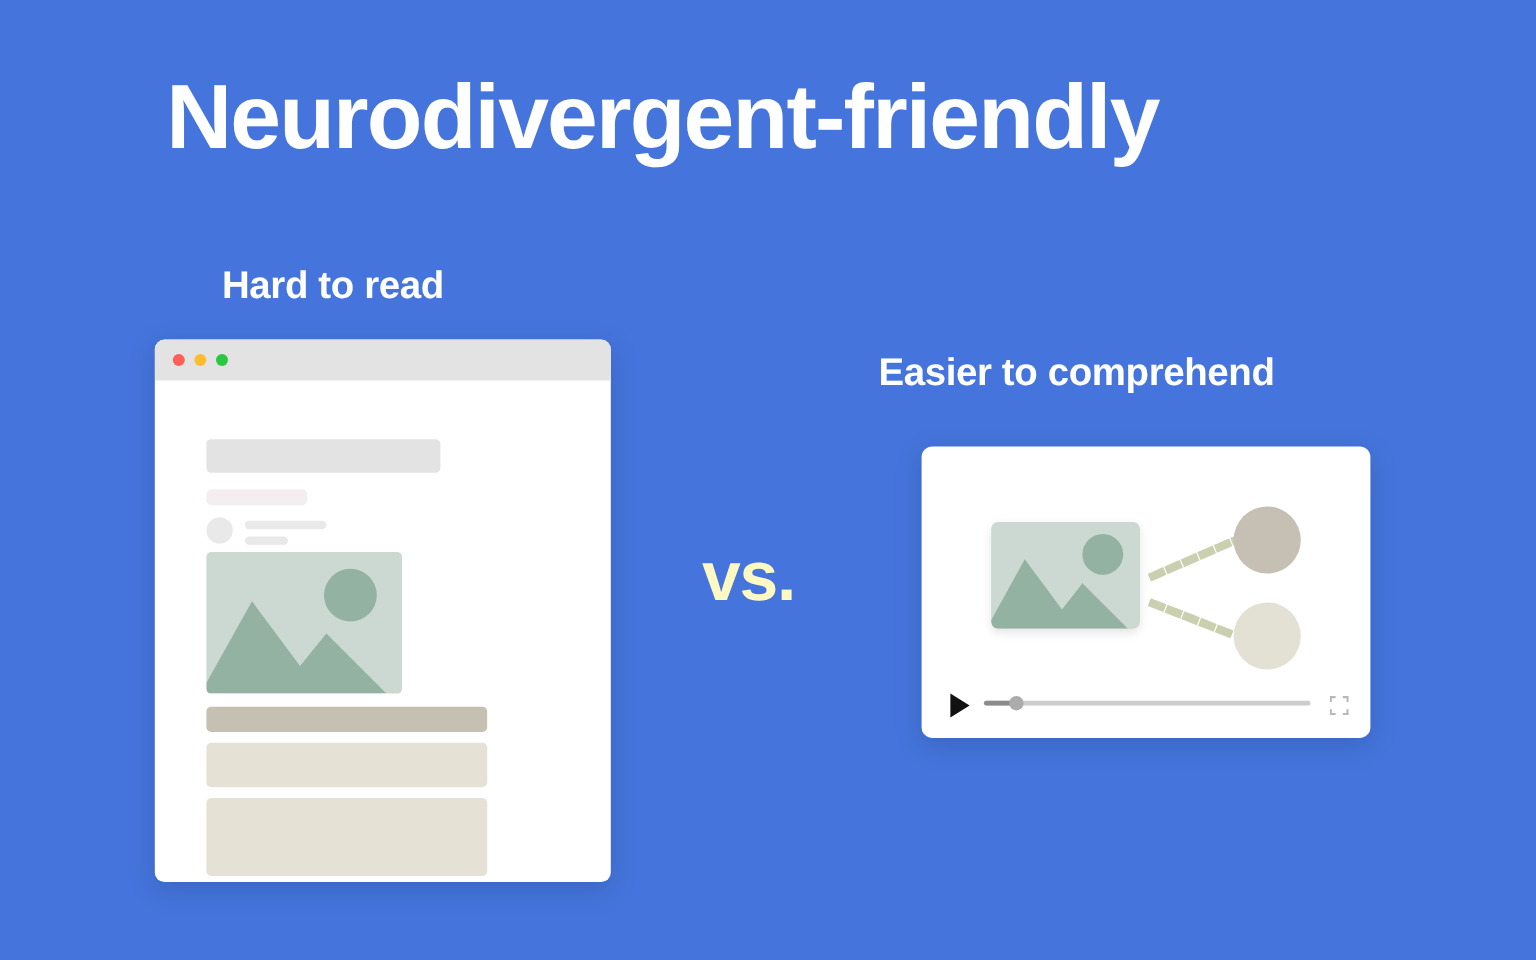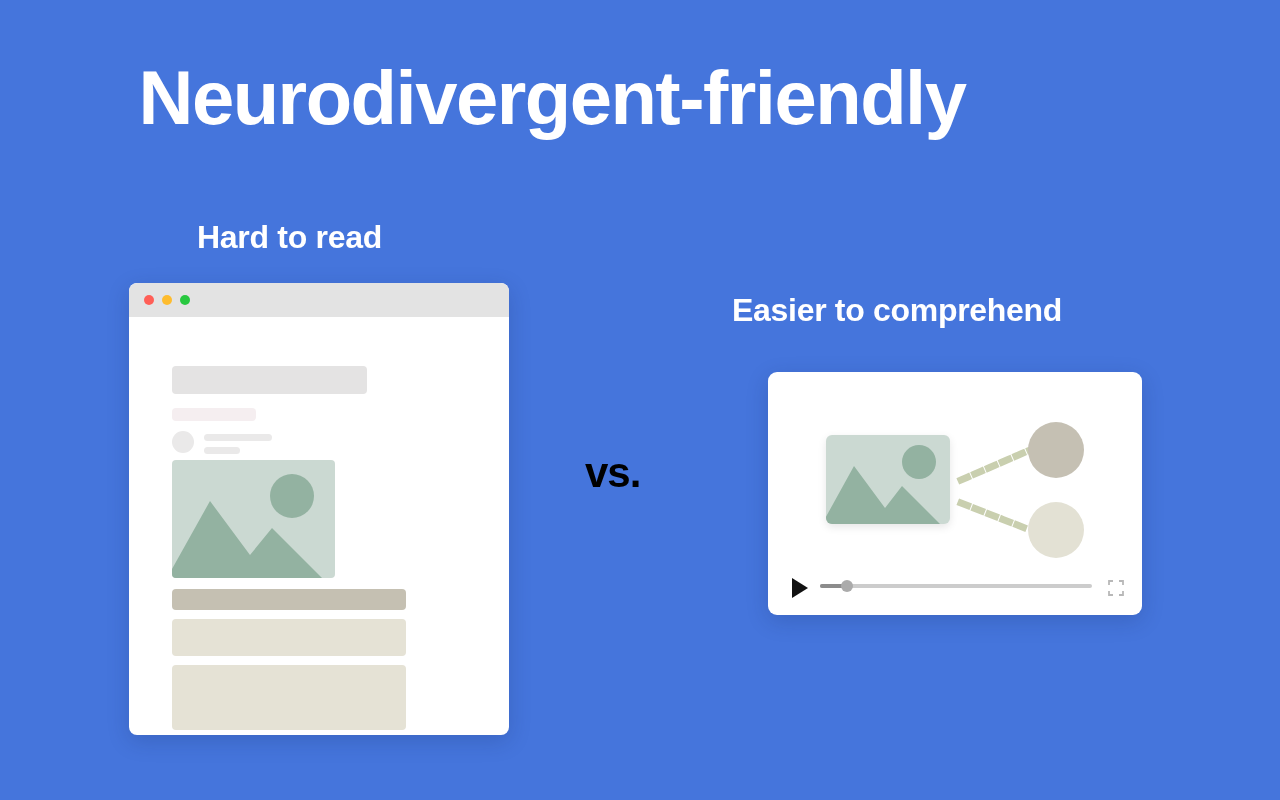--- a/index.html
+++ b/index.html
@@ -25,21 +25,21 @@
     color: #FFFFFF;
     font-size: 76px;
     font-weight: bold;
     letter-spacing: -1.5px;
     line-height: 1;
     white-space: nowrap;
   }
 
   #label-left {
     position: absolute;
-    left: 197px;
+    left: 185px;
     top: 219px;
     color: #FFFFFF;
     font-size: 32px;
     font-weight: bold;
     letter-spacing: -0.3px;
     white-space: nowrap;
   }
 
   #label-right {
     position: absolute;
@@ -49,22 +49,22 @@
     font-size: 32px;
     font-weight: bold;
     letter-spacing: -0.3px;
     white-space: nowrap;
   }
 
   #vs-text {
     position: absolute;
     left: 585px;
     top: 452px;
-    color: #000000;
-    font-size: 42px;
+    color: #fef9c3;
+    font-size: 58px;
     font-weight: bold;
     letter-spacing: -1px;
     line-height: 1;
     white-space: nowrap;
   }
 
   
   #browser-window {
     position: absolute;
     left: 129px;

